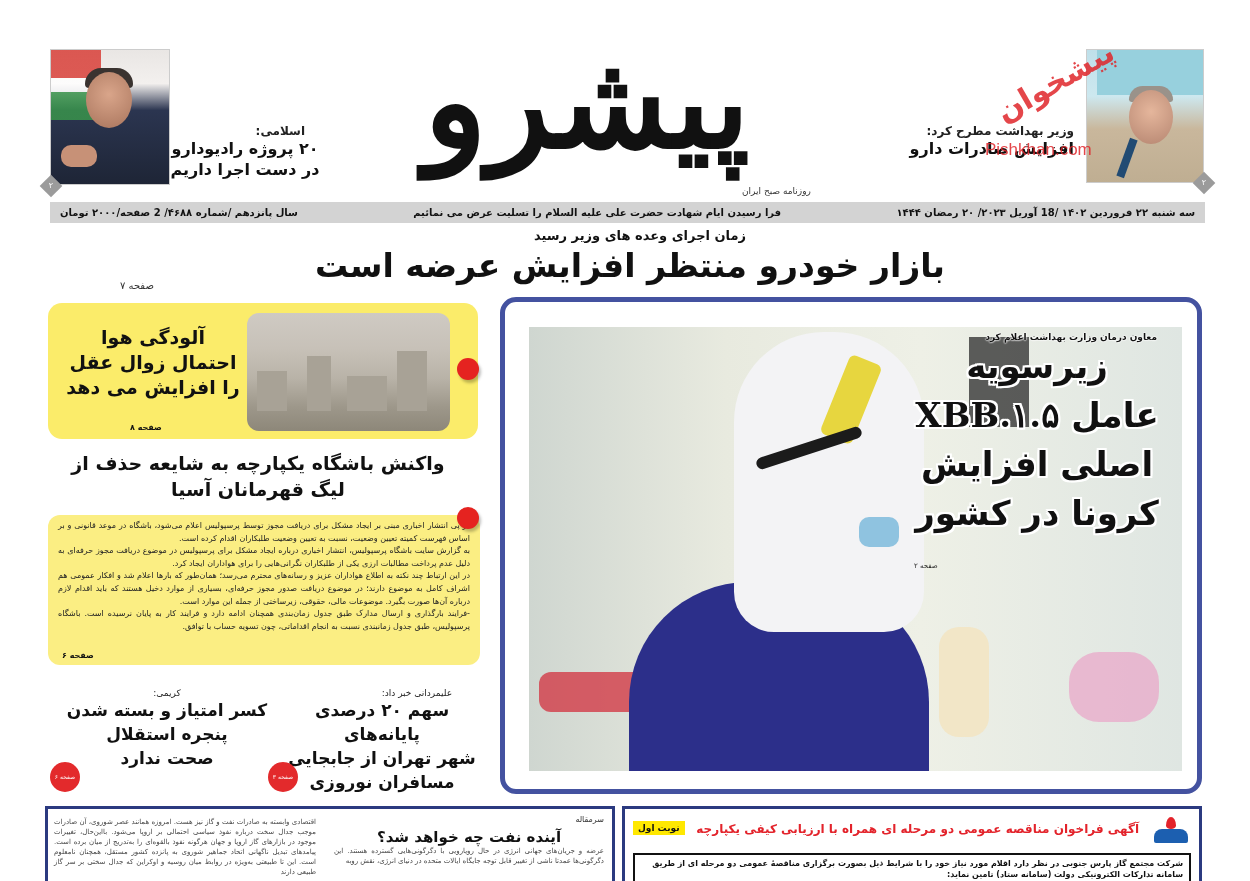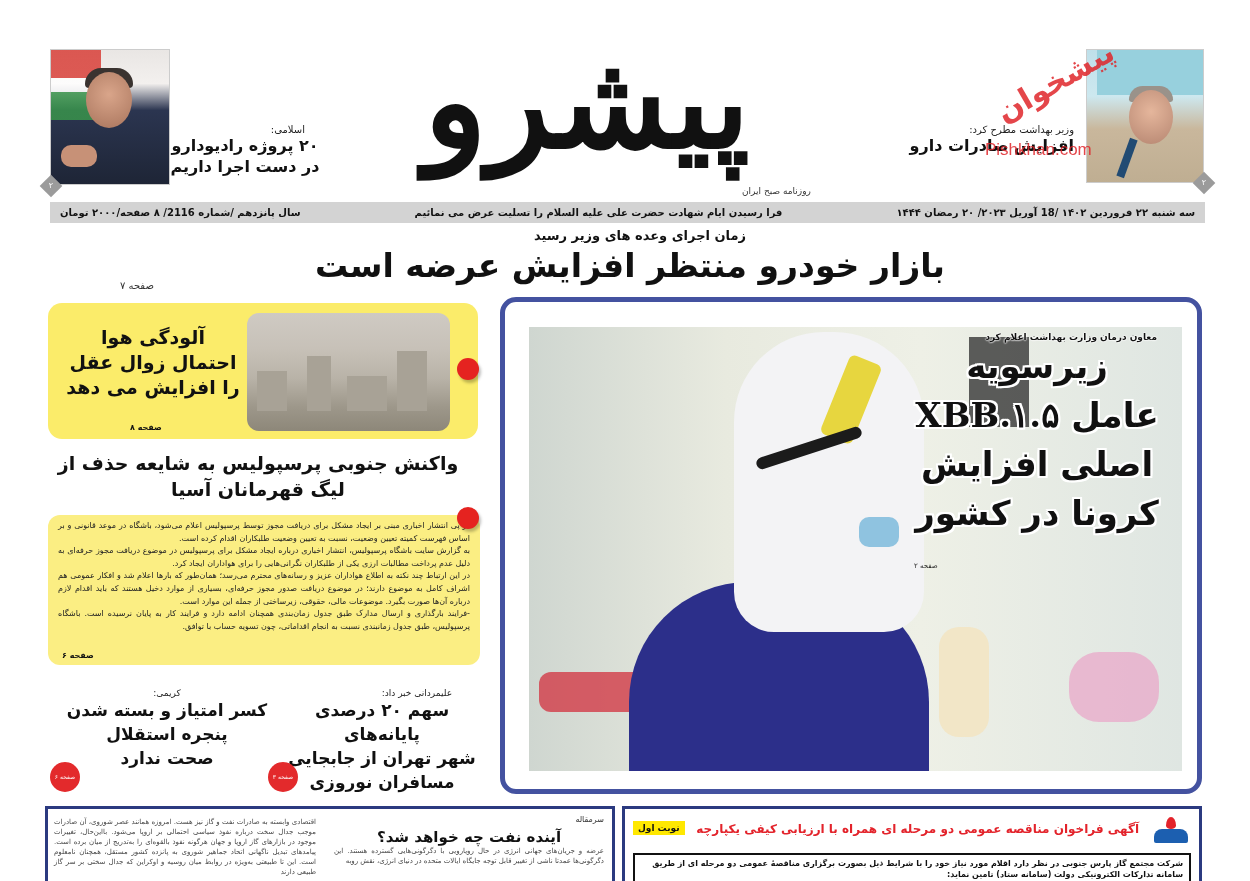--- a/index.html
+++ b/index.html
@@ -23,21 +23,21 @@
   .photo-right .face { position:absolute; left:42px; top:40px; width:44px; height:54px; border-radius:50%;
     background: radial-gradient(circle at 50% 40%, #e5b69c, #b58570); }
   .photo-right .hair { position:absolute; left:42px; top:36px; width:44px; height:16px; border-radius:22px 22px 4px 4px; background:#9a928a; }
   .photo-right .mic { position:absolute; left:36px; top:88px; width:8px; height:40px; background:#224b73; transform: rotate(20deg); }
 
   .badge-diamond { position:absolute; width:16px; height:16px; background:#9b9b9b; transform: rotate(45deg);
      color:#fff; font-size:8px; line-height:16px; text-align:center; }
   .badge-diamond span { display:block; transform: rotate(-45deg); }
 
   .teaser { position:absolute; text-align:right; }
-  .teaser .kicker { font-size: 10px; font-weight: normal; color:#222; }
+  .teaser .kicker { font-size: 12px; font-weight: bold; color:#222; }
   .teaser .title { font-size: 16px; font-weight: bold; line-height: 21px; color:#111; }
 
   
   .masthead { position:absolute; left: 520px; top: 18px; width: 250px; height: 175px; }
   .masthead .logo { position:absolute; right: 20px; top: 0; font-family: Liberation Serif, serif; font-size: 130px; font-weight: bold; line-height: 170px; color:#111; letter-spacing:-6px; }
   .masthead .sub { position:absolute; left: 222px; top: 168px; font-size: 9px; color:#333; white-space: nowrap; }
 
   
   .watermark { position:absolute; left: 985px; top: 70px; color:#e0262b; opacity:.85; pointer-events:none; }
   .watermark .fa { font-size: 30px; font-weight:bold; transform: rotate(-30deg); display:block; position:absolute; left:5px; top:-6px; white-space:nowrap; }
@@ -150,21 +150,21 @@
 </div>
 
 <div class="watermark">
   <span class="fa">پیشخوان</span>
   <span class="en">Pishkhan.com</span>
 </div>
 
 <div class="infobar">
   <span>سه شنبه ۲۲ فروردین ۱۴۰۲ /18 آوریل ۲۰۲۳/ ۲۰ رمضان ۱۴۴۴</span>
   <span>فرا رسیدن ایام شهادت حضرت علی علیه السلام را تسلیت عرض می نمائیم</span>
-  <span>سال پانزدهم /شماره 2116/ ۸ صفحه/۲۰۰۰ تومان</span>
+  <span>سال پانزدهم /شماره ۴۶۸۸/ 2 صفحه/۲۰۰۰ تومان</span>
 </div>
 
 <div class="kicker-main">زمان اجرای وعده های وزیر رسید</div>
 <div class="headline">بازار خودرو منتظر افزایش عرضه است</div>
 <div class="page-ref" style="left:120px; top:280px;">صفحه ۷</div>
 
 <div class="yellow-box">
   <div class="img">
     <div class="bld" style="left:10px; width:30px; height:40px;"></div>
     <div class="bld" style="left:60px; width:24px; height:55px;"></div>
@@ -174,21 +174,21 @@
   <div class="title">
     <div>آلودگی هوا</div>
     <div>احتمال زوال عقل</div>
     <div>را افزایش می دهد</div>
   </div>
   <div class="pg">صفحه ۸</div>
 </div>
 <div class="red-dot" style="left:457px; top:358px;"></div>
 
 <div class="persepolis-title">
-  <div>واکنش جنوبی پرسپولیس به شایعه حذف از</div>
+  <div>واکنش باشگاه یکپارچه به شایعه حذف از</div>
   <div>لیگ قهرمانان آسیا</div>
 </div>
 <div class="story-box">
   <p>در پی انتشار اخباری مبنی بر ایجاد مشکل برای دریافت مجوز توسط پرسپولیس اعلام می‌شود، باشگاه در موعد قانونی و بر اساس فهرست کمیته تعیین وضعیت، نسبت به تعیین وضعیت طلبکاران اقدام کرده است.</p>
   <p>به گزارش سایت باشگاه پرسپولیس، انتشار اخباری درباره ایجاد مشکل برای پرسپولیس در موضوع دریافت مجوز حرفه‌ای به دلیل عدم پرداخت مطالبات ارزی یکی از طلبکاران نگرانی‌هایی را برای هواداران ایجاد کرد.</p>
   <p>در این ارتباط چند نکته به اطلاع هواداران عزیز و رسانه‌های محترم می‌رسد؛ همان‌طور که بارها اعلام شد و افکار عمومی هم اشراف کامل به موضوع دارند؛ در موضوع دریافت صدور مجوز حرفه‌ای، بسیاری از موارد دخیل هستند که باید اقدام لازم درباره آن‌ها صورت بگیرد. موضوعات مالی، حقوقی، زیرساختی از جمله این موارد است.</p>
   <p>-فرایند بارگذاری و ارسال مدارک طبق جدول زمان‌بندی همچنان ادامه دارد و فرایند کار به پایان نرسیده است. باشگاه پرسپولیس، طبق جدول زمانبندی نسبت به انجام اقداماتی، چون تسویه حساب با توافق.</p>
   <div class="pg">صفحه ۶</div>
 </div>
 <div class="red-dot" style="left:457px; top:507px;"></div>

